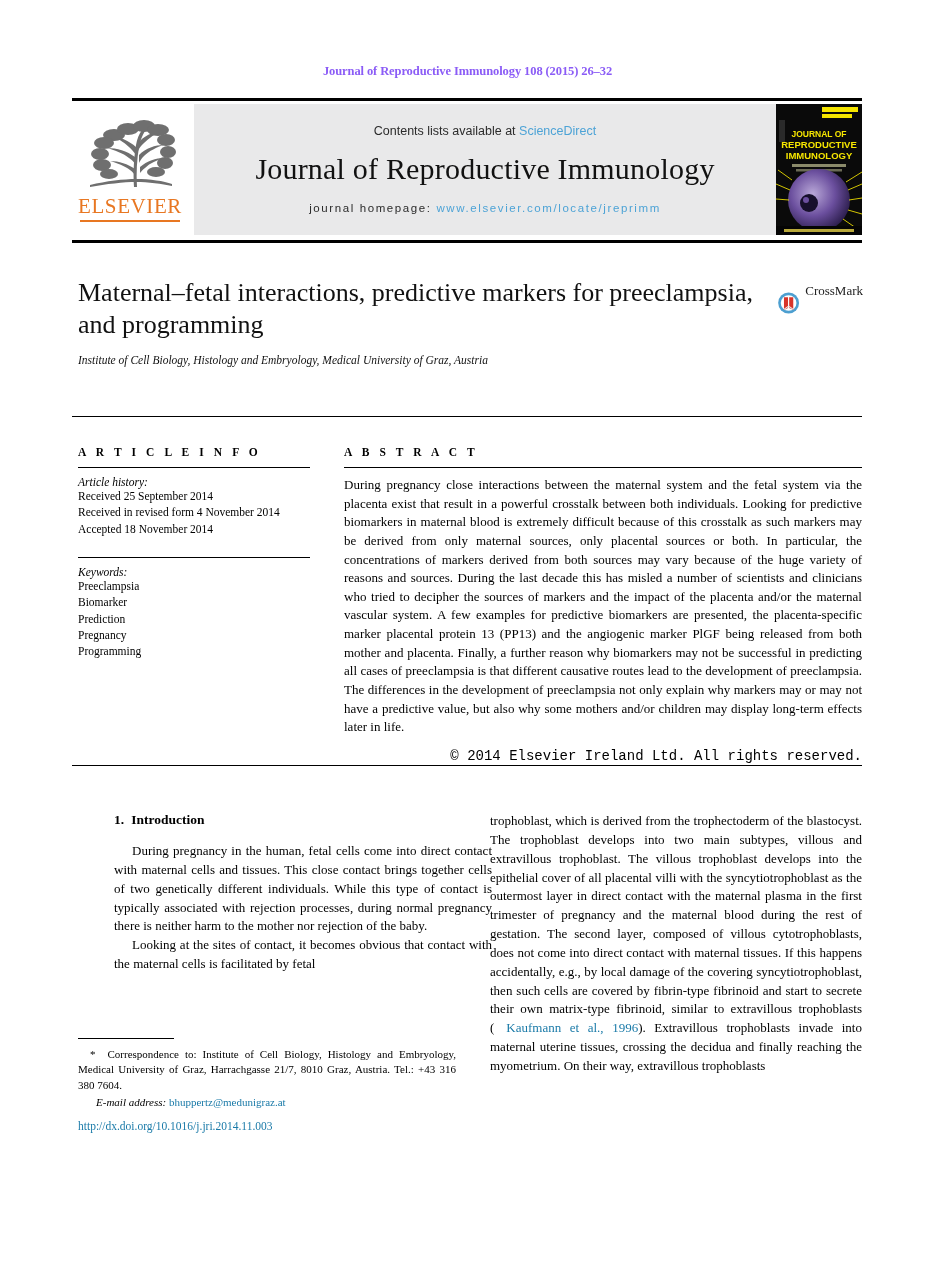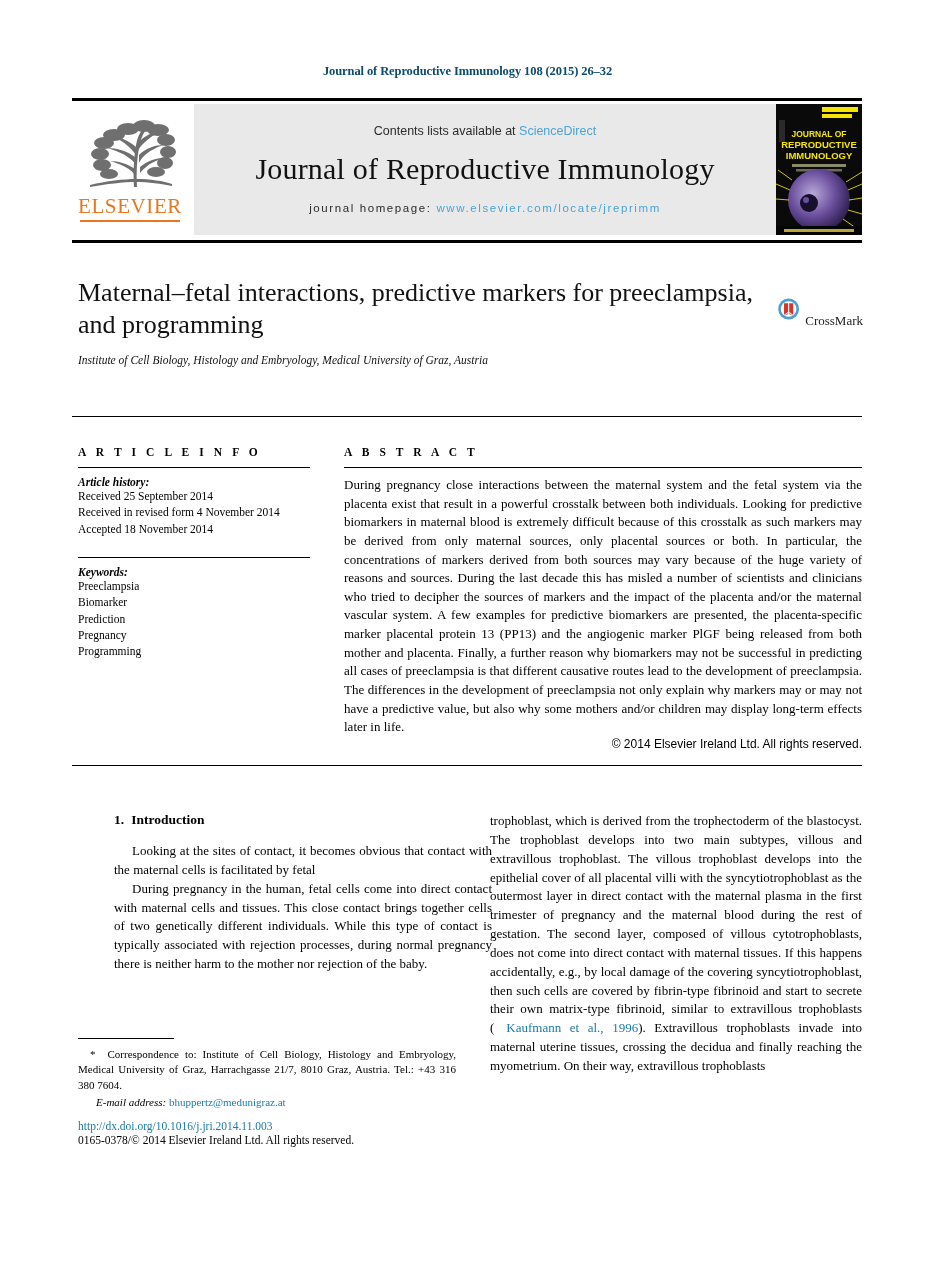--- a/index.html
+++ b/index.html
@@ -25,21 +25,21 @@
   
   .running-head {
     position: absolute;
     top: 64px;
     left: 0;
     width: 935px;
     text-align: center;
     font-family: "Liberation Serif", serif;
     font-weight: bold;
     font-size: 12.5px;
-    color: #0c4a6e;
+    color: #8b5cf6;
     letter-spacing: -0.1px;
   }
 
   
   .masthead {
     position: absolute;
     left: 72px;
     top: 98px;
     width: 790px;
     border-top: 3px solid #000;
@@ -153,21 +153,21 @@
     margin-top: 13px;
     color: #111;
   }
   .crossmark {
     position: absolute;
     left: 777px;
     top: 283px;
     width: 86px;
     height: 46px;
     display: flex;
-    align-items: flex-end;
+    align-items: flex-start;
   }
   .crossmark-label {
     font-family: "Liberation Serif", serif;
     font-size: 13px;
     color: #222;
     margin-left: 5px;
   }
 
   
   .section-rule {
@@ -197,44 +197,45 @@
     color: #000;
   }
   .thin-rule {
     border-top: 1.5px solid #000;
     margin-top: 9px;
     margin-bottom: 8px;
   }
   .info-label {
     font-family: "Liberation Serif", serif;
     font-style: italic;
-    font-weight: bold;
+    font-weight: normal;
     font-size: 11.5px;
   }
   .info-line {
     font-family: "Liberation Serif", serif;
     font-size: 11.5px;
     line-height: 1.42;
   }
   .kw-rule {
     border-top: 1.5px solid #000;
     margin-top: 20px;
     margin-bottom: 8px;
   }
   .abs-text {
     font-family: "Liberation Serif", serif;
     font-size: 13px;
     line-height: 1.435;
     text-align: justify;
     margin: 0;
   }
   .copyright {
-    font-family: Liberation Sans, sans-serif;
-    font-size: 12px;
+    font-family: Liberation Mono, monospace;
+    font-size: 14px;
     text-align: right;
+    margin-top: 11px;
   }
   .end-rule {
     position: absolute;
     left: 72px;
     top: 765px;
     width: 790px;
     border-top: 1px solid #000;
   }
 
   
@@ -452,32 +453,31 @@
     <p class="abs-text">During pregnancy close interactions between the maternal system and the fetal system via the placenta exist that result in a powerful crosstalk between both individuals. Looking for predictive biomarkers in maternal blood is extremely difficult because of this crosstalk as such markers may be derived from only maternal sources, only placental sources or both. In particular, the concentrations of markers derived from both sources may vary because of the huge variety of reasons and sources. During the last decade this has misled a number of scientists and clinicians who tried to decipher the sources of markers and the impact of the placenta and/or the maternal vascular system. A few examples for predictive biomarkers are presented, the placenta-specific marker placental protein 13 (PP13) and the angiogenic marker PlGF being released from both mother and placenta. Finally, a further reason why biomarkers may not be successful in predicting all cases of preeclampsia is that different causative routes lead to the development of preeclampsia. The differences in the development of preeclampsia not only explain why markers may or may not have a predictive value, but also why some mothers and/or children may display long-term effects later in life.</p>
     <div class="copyright">© 2014 Elsevier Ireland Ltd. All rights reserved.</div>
   </div>
 
   <div class="end-rule"></div>
 
   <div class="body-left">
     <h2 class="sec-head">
       <span class="num">1.</span><span>Introduction</span>
     </h2>
+    <p class="body-p">During pregnancy in the human, fetal cells come into direct contact with maternal cells and tissues. This close contact brings together cells of two genetically different individuals. While this type of contact is typically associated with rejection processes, during normal pregnancy there is neither harm to the mother nor rejection of the baby.</p>
     <p class="body-p">Looking at the sites of contact, it becomes obvious that contact with the maternal cells is facilitated by fetal</p>
-    <p class="body-p">During pregnancy in the human, fetal cells come into direct contact with maternal cells and tissues. This close contact brings together cells of two genetically different individuals. While this type of contact is typically associated with rejection processes, during normal pregnancy there is neither harm to the mother nor rejection of the baby.</p>
   </div>
 
   <div class="body-right">
     <p class="body-p noindent"><span>trophoblast, which is derived from the trophectoderm of the blastocyst. The trophoblast develops into two main subtypes, villous and extravillous trophoblast. The villous trophoblast develops into the epithelial cover of all placental villi with the syncytiotrophoblast as the outermost layer in direct contact with the maternal plasma in the first trimester of pregnancy and the maternal blood during the rest of gestation. The second layer, composed of villous cytotrophoblasts, does not come into direct contact with maternal tissues. If this happens accidentally, e.g., by local damage of the covering syncytiotrophoblast, then such cells are covered by fibrin-type fibrinoid and start to secrete their own matrix-type fibrinoid, similar to extravillous trophoblasts (</span><a class="ref-link" href="#">Kaufmann et al., 1996</a><span>). Extravillous trophoblasts invade into maternal uterine tissues, crossing the decidua and finally reaching the myometrium. On their way, extravillous trophoblasts</span></p>
   </div>
 
   <div class="footnote">
     <div class="footnote-rule"></div>
     <p class="footnote-text"><span>*</span>&nbsp;&nbsp;<span>Correspondence to: Institute of Cell Biology, Histology and Embryology, Medical University of Graz, Harrachgasse 21/7, 8010 Graz, Austria. Tel.: +43 316 380 7604.</span></p>
     <p class="footnote-email"><span class="lbl">E-mail address:</span> <a href="#">bhuppertz@medunigraz.at</a></p>
   </div>
 
   <div class="doi-block">
     <a class="doi-link" href="#">http://dx.doi.org/10.1016/j.jri.2014.11.003</a>
-    <div class="issn-line">0165-0378/© 2014 Elsevier Ireland Ltd. All rights reserved.</div>
   </div>
 
 </div>
 
 </body></html>

